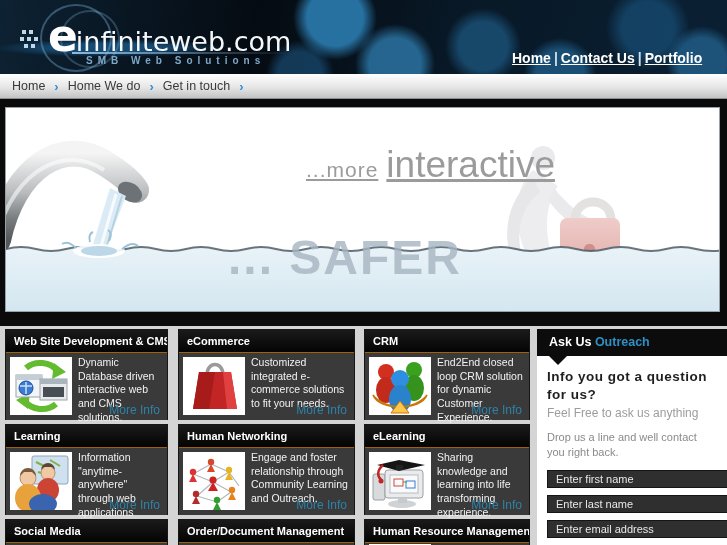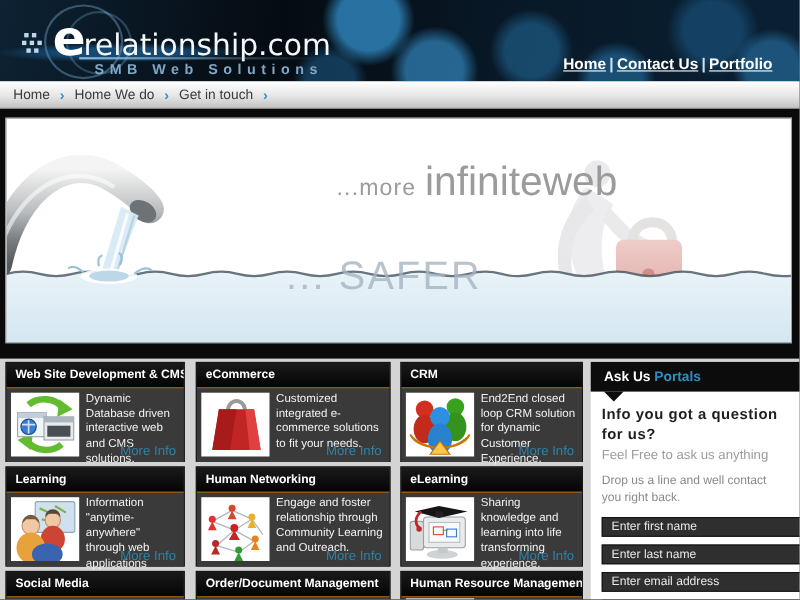--- a/index.html
+++ b/index.html
@@ -30,44 +30,44 @@
     position:absolute; border-radius:50%; border:2px solid rgba(125,185,225,.38);
   }
   .logo-ring1 { left:40px; top:4px; width:72px; height:68px; }
   .logo-ring2 { left:60px; top:10px; width:60px; height:58px; border-color:rgba(125,185,225,.28); }
   .logo-dots { position:absolute; left:20px; top:28px; }
   .logo-text { position:absolute; left:48px; top:10px; white-space:nowrap; }
   .logo-e { font-size:44px; font-weight:bold; color:#fff; font-family:"DejaVu Sans", sans-serif; letter-spacing:-2px; }
   .logo-rest { font-size:27px; color:#f4f8fb; font-family:"DejaVu Sans", sans-serif; }
   .logo-underline { position:absolute; left:72px; top:52px; width:220px; height:2px;
     background:linear-gradient(to right, rgba(150,200,235,.9), rgba(150,200,235,0)); }
-  .logo-tagline { position:absolute; left:86px; top:55px; font-size:13px; font-weight:bold;
+  .logo-tagline { position:absolute; left:86px; top:55px; font-size:10px; font-weight:bold;
     letter-spacing:5px; color:#7fa8c8; }
 
   
   .navbar {
     position:absolute; top:74px; left:0; width:727px; height:25px;
     background:linear-gradient(#ffffff, #e6e6e6 55%, #c3c3c3);
     border-bottom:1px solid #8d8d8d;
     display:flex; align-items:center; padding-left:12px;
     font-size:12.5px; color:#3a3a3a;
   }
   .nav-item { cursor:pointer; }
   .nav-chevron { color:#2d8fd4; font-weight:bold; margin:0 9px; font-size:13px; }
 
   
   .hero-band { position:absolute; top:99px; left:0; width:727px; height:227px; background:#0a0a0a; }
   .hero { position:absolute; left:5px; top:8px; width:715px; height:205px; background:#fff;
     border:1px solid #98a1a7; overflow:hidden; }
   .hero svg { position:absolute; left:0; top:0; }
-  .hero-more { position:absolute; left:300px; top:36px; color:#9b9b9b; white-space:nowrap; display:flex; align-items:baseline; }
+  .hero-more { position:absolute; left:300px; top:36px; color:#9b9b9b; white-space:nowrap; display:flex; align-items:baseline;text-decoration:underline; }
   .hero-more .small { font-size:21px; letter-spacing:1px; }
   .hero-more .big { font-size:37px; margin-left:8px; letter-spacing:0px; }
-  .hero-safer { position:absolute; left:222px; top:122px; font-size:36px; font-weight:normal;
-    color:rgba(165,180,192,.8); letter-spacing:2px; white-space:nowrap;margin-left:32px; }
+  .hero-safer { position:absolute; left:222px; top:122px; font-size:48px; font-weight:bold;
+    color:rgba(165,180,192,.8); letter-spacing:2px; white-space:nowrap; }
 
   
   .card { position:absolute; border:1px solid #161616; background:#3a3a3a; }
   .card-header { height:22px; line-height:22px; background:linear-gradient(#1a1a1a,#040404);
     color:#fff; font-size:11px; font-weight:bold; padding-left:8px; white-space:nowrap; overflow:hidden; }
   .card-body { position:relative; height:68px; background:#3a3a3a; border-top:1px solid #a16207; }
   .thumb { position:absolute; left:4px; top:4px; width:62px; height:58px; background:#fff; overflow:hidden; }
   .card-desc { position:absolute; left:72px; top:3px; right:5px; font-size:10.5px; line-height:1.3;
     color:#f2f2f2; }
   .more-info { position:absolute; right:7px; bottom:3px; font-size:12px; color:#2e82a8; cursor:pointer; }
@@ -110,21 +110,21 @@
         <rect x="2" y="2" width="4" height="4"></rect>
           <rect x="9" y="2" width="4" height="4"></rect>
         <rect x="0" y="9" width="4" height="4"></rect>
           <rect x="7" y="9" width="4" height="4"></rect>
           <rect x="14" y="9" width="4" height="4"></rect>
         <rect x="4" y="16" width="4" height="4"></rect>
           <rect x="11" y="16" width="4" height="4"></rect>
       </g>
     </svg>
     <div class="logo-text">
-      <span class="logo-e">e</span><span class="logo-rest">relationship.com</span>
+      <span class="logo-e">e</span><span class="logo-rest">infiniteweb.com</span>
     </div>
     <div class="logo-underline"></div>
     <div class="logo-tagline">SMB Web Solutions</div>
 
     <div class="topbar-links">
       <a>Home</a><span class="topbar-sep">|</span><a>Contact Us</a><span class="topbar-sep">|</span><a>Portfolio</a>
     </div>
   </header>
 
   <nav class="navbar">
@@ -179,21 +179,21 @@
           <path d="M116,88 L99,144" stroke="#aeccdd" stroke-width="2" opacity=".8"></path>
 
           <ellipse cx="93" cy="143" rx="26" ry="7" fill="#ffffff" opacity=".9"></ellipse>
           <ellipse cx="93" cy="143" rx="18" ry="5" fill="#bcd8e8"></ellipse>
           <path d="M70,140 q-8,-8 -14,-4 M116,141 q10,-8 16,-3 M84,134 q-2,-8 3,-10 M103,133 q4,-8 -1,-11" stroke="#9cc2d8" stroke-width="2" fill="none"></path>
         </g>
       </svg>
 
       <div class="hero-more">
         <span class="small">...more</span>
-        <span class="big">infiniteweb</span>
+        <span class="big">interactive</span>
       </div>
       <div class="hero-safer">... SAFER</div>
     </div>
   </div>
 
   <div class="card c-r1 c-col1">
     <div class="card-header">Web Site Development &amp; CMS</div>
     <div class="card-body">
       <div class="thumb">
         <svg width="62" height="58" viewBox="0 0 62 58">
@@ -338,21 +338,21 @@
   <div class="card c-r3 c-col3">
     <div class="card-header">Human Resource Management</div>
     <div class="card-body">
       <div class="thumb" style="top:1px;"></div>
     </div>
   </div>
 
   <aside class="sidebar">
     <div class="ask-header">
       <span>Ask Us</span>
-      <span class="ask-accent">Portals</span>
+      <span class="ask-accent">Outreach</span>
     </div>
     <div class="ask-pointer"></div>
     <div class="sidebar-content">
       <div class="ask-heading">Info you got a question for us?</div>
       <div class="ask-sub">Feel Free to ask us anything</div>
       <div class="ask-body">Drop us a line and well contact you right back.</div>
       <div class="ask-form">
         <input type="text" placeholder="Enter first name" style="">
         <input type="text" placeholder="Enter last name" style="">
         <input type="text" placeholder="Enter email address" style="">

